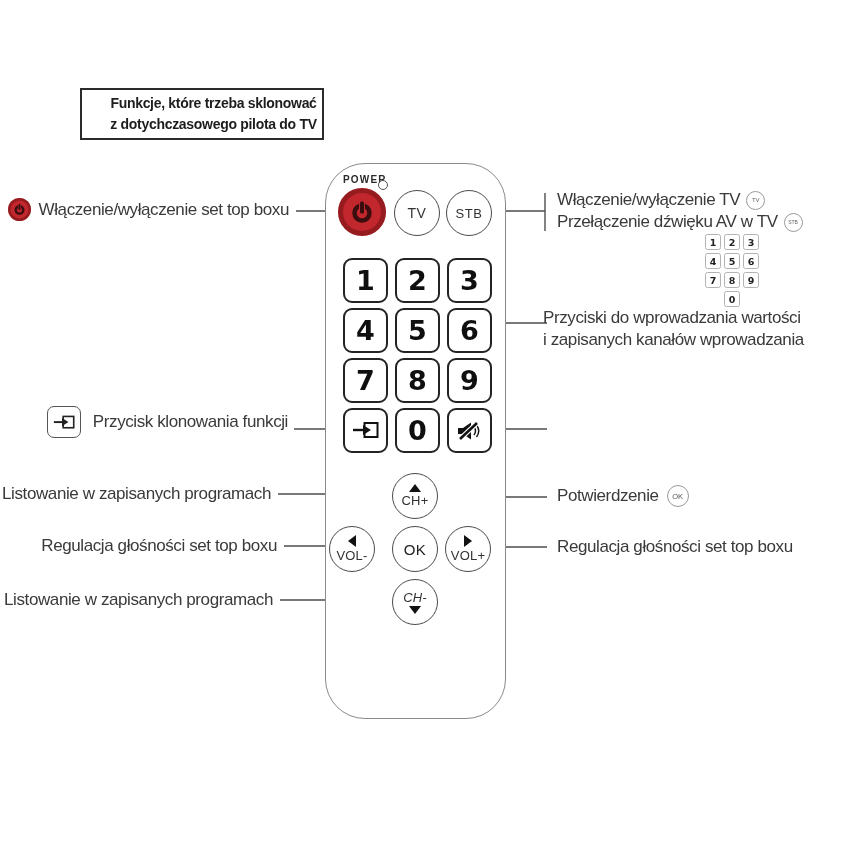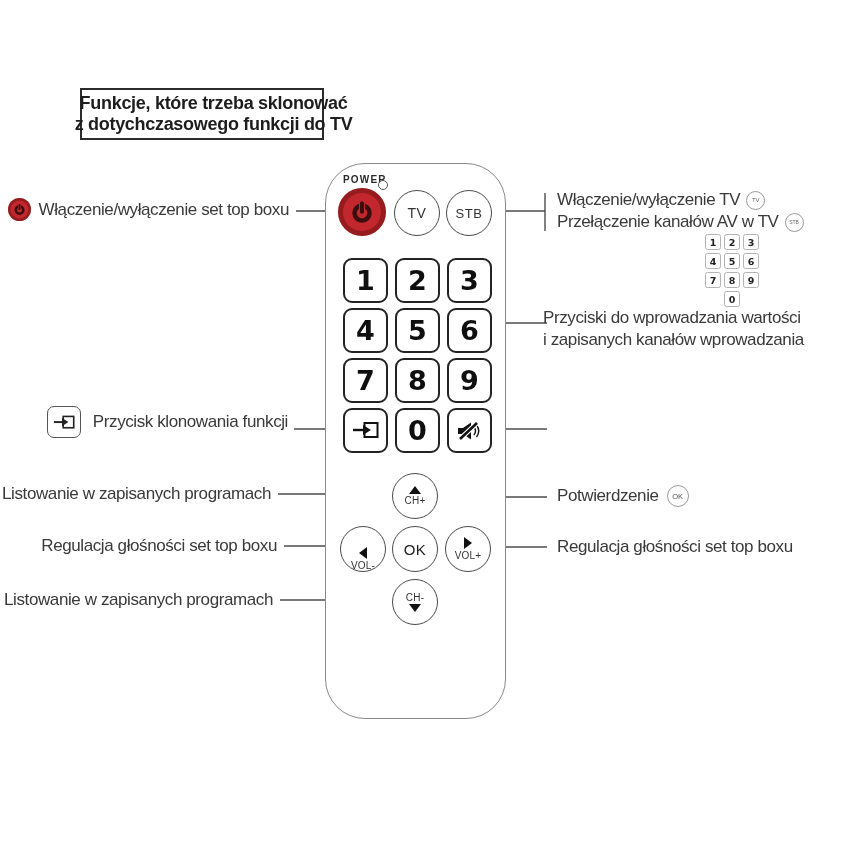--- a/index.html
+++ b/index.html
@@ -4,37 +4,37 @@
 <style>
   html,body{margin:0;padding:0;background:#fff;}
   .canvas{position:relative;width:850px;height:850px;background:#ffffff;overflow:hidden;
           font-family:"Liberation Sans",sans-serif;color:#3a3a3a;}
   .abs{position:absolute;}
 
   
   .title-box{left:80px;top:88px;width:240px;height:48px;border:2.5px solid #2b2b2b;
              display:flex;flex-direction:column;align-items:center;justify-content:center;
              background:#fff;}
-  .title-box div{font-size:18px;font-weight:bold;color:#1d1d1d;line-height:21px;letter-spacing:-0.3px;white-space:nowrap;margin-left:23px;}
+  .title-box div{font-size:14px;font-weight:bold;color:#1d1d1d;line-height:21px;letter-spacing:-0.3px;white-space:nowrap;margin-left:23px;}
 
   
   .remote{left:325px;top:163px;width:179px;height:554px;border:1.6px solid #8a8a8a;
           border-radius:40px;background:#fff;}
   .power-word{left:17px;top:10px;font-size:10px;font-weight:bold;letter-spacing:1.2px;color:#2a2a2a;}
   .led{left:52px;top:16px;width:8px;height:8px;border:1.5px solid #555;border-radius:50%;background:#fff;}
 
   .btn-power{left:12px;top:24px;width:48px;height:48px;border-radius:50%;
              background:#c1272d;box-shadow:inset 0 0 0 5px rgba(70,5,6,.35);
              display:flex;align-items:center;justify-content:center;cursor:pointer;}
   .circle-btn{position:absolute;border:1.6px solid #4a4a4a;border-radius:50%;background:#fff;
               display:flex;flex-direction:column;align-items:center;justify-content:center;
               gap:1px;cursor:pointer;}
   .tvstb{width:44px;height:44px;font-size:14px;color:#333;letter-spacing:.5px;}
   .nav{width:44px;height:44px;}
-  .nav .nav-label{font-size:10px;color:#333;letter-spacing:.2px;}
+  .nav .nav-label{font-size:13px;color:#333;letter-spacing:.2px;}
   .ok-label{font-size:15px;color:#222;letter-spacing:.5px;}
 
   .key{position:absolute;width:41px;height:41px;border:2px solid #232323;border-radius:9px;
        background:#fff;display:flex;align-items:center;justify-content:center;
        font-family:"DejaVu Sans",sans-serif;font-weight:bold;font-size:27px;color:#0f0f0f;cursor:pointer;}
 
   
   .tri-up{width:0;height:0;border-left:6px solid transparent;border-right:6px solid transparent;border-bottom:8px solid #111;}
   .tri-down{width:0;height:0;border-left:6px solid transparent;border-right:6px solid transparent;border-top:8px solid #111;}
   .tri-left{width:0;height:0;border-top:6px solid transparent;border-bottom:6px solid transparent;border-right:8px solid #111;}
@@ -93,21 +93,21 @@
       <rect x="492" y="208.2" width="5.6" height="5.6"></rect>
       <rect x="492" y="320.2" width="5.6" height="5.6"></rect>
       <rect x="492" y="426.2" width="5.6" height="5.6"></rect>
       <rect x="492" y="544.2" width="5.6" height="5.6"></rect>
       <polygon points="433,527 443.5,526.5 440.5,519.5"></polygon>
     </g>
   </svg>
 
   <div class="abs title-box">
     <div>Funkcje, które trzeba sklonować</div>
-    <div>z dotychczasowego funkcji do TV</div>
+    <div>z dotychczasowego pilota do TV</div>
   </div>
 
   <div class="abs remote">
     <div class="abs power-word">POWER</div>
     <div class="abs led"></div>
 
     <div class="abs btn-power">
       <span style="display:flex;">
         <svg width="26" height="26" viewBox="0 0 26 26">
           <circle cx="13" cy="14" r="7.5" fill="none" stroke="#3c0d0e" stroke-width="4.5"></circle>
@@ -173,32 +173,32 @@
           <line x1="3" y1="19" x2="20" y2="3" stroke="#fff" stroke-width="5"></line>
           <line x1="3" y1="19" x2="20" y2="3" stroke="#111" stroke-width="2.6"></line>
         </svg>
       </span>
     </div>
 
     <div class="abs circle-btn nav" style="left:66px;top:309px;">
       <span class="tri-up"></span>
       <span class="nav-label">CH+</span>
     </div>
-    <div class="abs circle-btn nav" style="left:14px;top:362px;justify-content:flex-end;">
+    <div class="abs circle-btn nav" style="left:3px;top:362px;">
       <span class="tri-left"></span>
       <span class="nav-label">VOL-</span>
     </div>
     <div class="abs circle-btn nav" style="left:66px;top:362px;">
       <span class="ok-label">OK</span>
     </div>
     <div class="abs circle-btn nav" style="left:119px;top:362px;">
       <span class="tri-right"></span>
       <span class="nav-label">VOL+</span>
     </div>
-    <div class="abs circle-btn nav" style="left:66px;top:415px;">
+    <div class="abs circle-btn nav" style="left:66px;top:415px;font-style:italic;">
       <span class="nav-label">CH-</span>
       <span class="tri-down"></span>
     </div>
   </div>
 
   <div class="abs row" style="right:561px;top:198px;">
     <span class="power-mini">
       <svg width="13" height="13" viewBox="0 0 26 26">
         <circle cx="13" cy="14" r="7.5" fill="none" stroke="#3c0d0e" stroke-width="5"></circle>
         <rect x="10" y="1" width="6" height="14" fill="#c1272d"></rect>
@@ -226,21 +226,21 @@
   <div class="abs label-text" style="right:573px;top:535px;">Regulacja głośności set top boxu</div>
 
   <div class="abs label-text" style="right:577px;top:589px;">Listowanie w zapisanych programach</div>
 
   <div class="abs" style="left:557px;top:189px;">
     <div class="row">
       <span class="label-text">Włączenie/wyłączenie TV</span>
       <span class="mini-circle mini-tv">TV</span>
     </div>
     <div class="row">
-      <span class="label-text">Przełączenie kanałów AV w TV</span>
+      <span class="label-text">Przełączenie dźwięku AV w TV</span>
       <span class="mini-circle mini-stb">STB</span>
     </div>
   </div>
 
   <div class="abs mini-pad">
     <div class="mini-pad-row">
       <span class="mini-key">1</span>
       <span class="mini-key">2</span>
       <span class="mini-key">3</span>
     </div>

